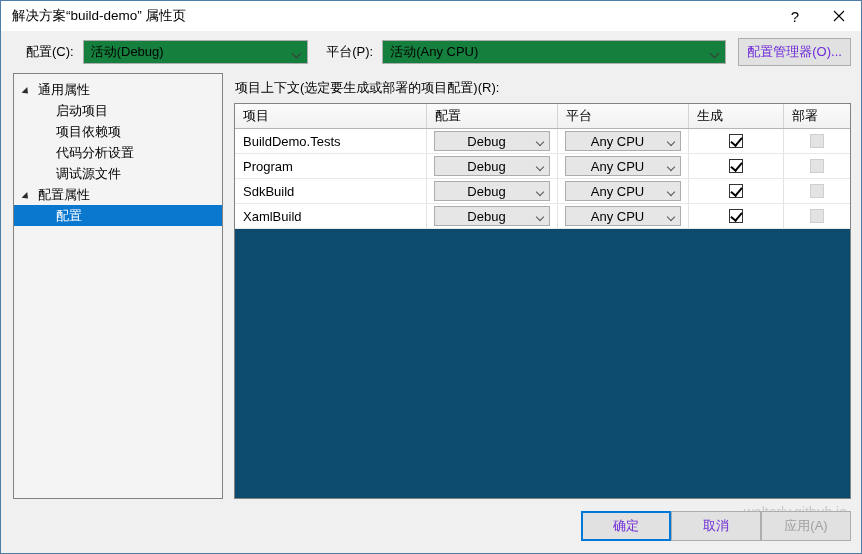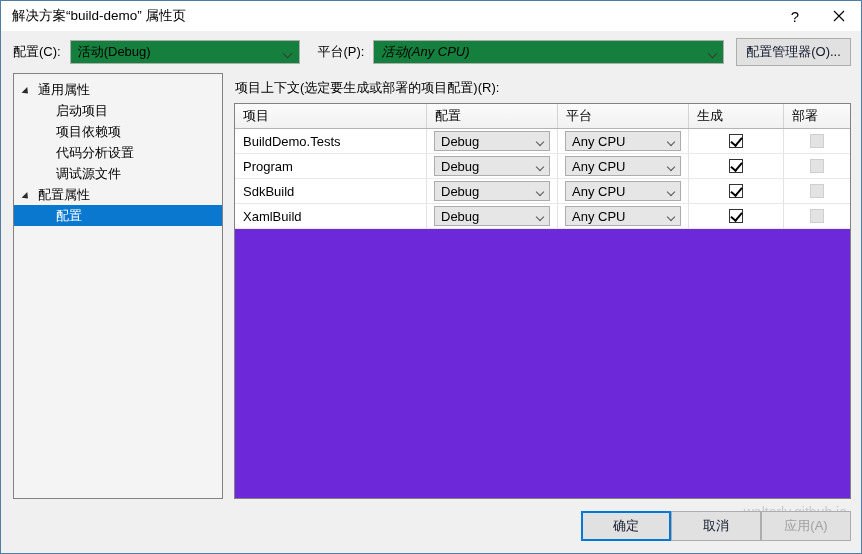--- a/index.html
+++ b/index.html
@@ -64,21 +64,21 @@
     line-height: 1;
     font-family: "Liberation Sans", sans-serif;
   }
 
   
   .topbar {
     flex: 0 0 auto;
     height: 42px;
     display: flex;
     align-items: center;
-    padding: 0 10px 0 12px;
+    padding: 0 10px 0 25px;
     box-sizing: border-box;
     gap: 0;
   }
   .field-label {
     font-size: 13px;
     white-space: nowrap;
     color: #000;
   }
 
   .combo {
@@ -116,28 +116,28 @@
     position: absolute;
     left: 0; top: 0;
     width: 6px; height: 6px;
     border-left: 1.4px solid #3a3a3a;
     border-bottom: 1.4px solid #3a3a3a;
     transform: rotate(-45deg);
     transform-origin: center;
   }
 
   #combo-config { width: 236px; margin-left: 9px; }
-  #combo-platform { width: 360px; margin-left: 9px; font-style: italic; }
+  #combo-platform { width: 360px; margin-left: 9px; }
 
   .btn {
     box-sizing: border-box;
     border: 1px solid #adadad;
     background: #e1e1e1;
     font-size: 13px;
-    color: #0f172a;
+    color: #6d28d9;
     display: flex;
     align-items: center;
     justify-content: center;
     cursor: default;
     user-select: none;
     white-space: nowrap;
   }
   .btn[data-disabled="true"] { color: #a0a0a0; }
 
   #btn-configmgr {
@@ -242,22 +242,23 @@
     white-space: nowrap;
     background: linear-gradient(#fbfbfb, #f1f1f1);
     cursor: default;
     user-select: none;
   }
   .grid-header .hcell:last-child { border-right: none; }
 
   .grid-body {
     flex: 1 1 auto;
     min-height: 0;
-    background: #6d28d9;
-    position: relative;
+    background: #0c4a6e;
+    position: relative;
+    text-align: center;
   }
   .grid-row {
     display: flex;
     height: 24px;
     background: #ffffff;
     border-bottom: 1px solid #e8e8e8;
   }
   .grid-row .cell {
     box-sizing: border-box;
     display: flex;

